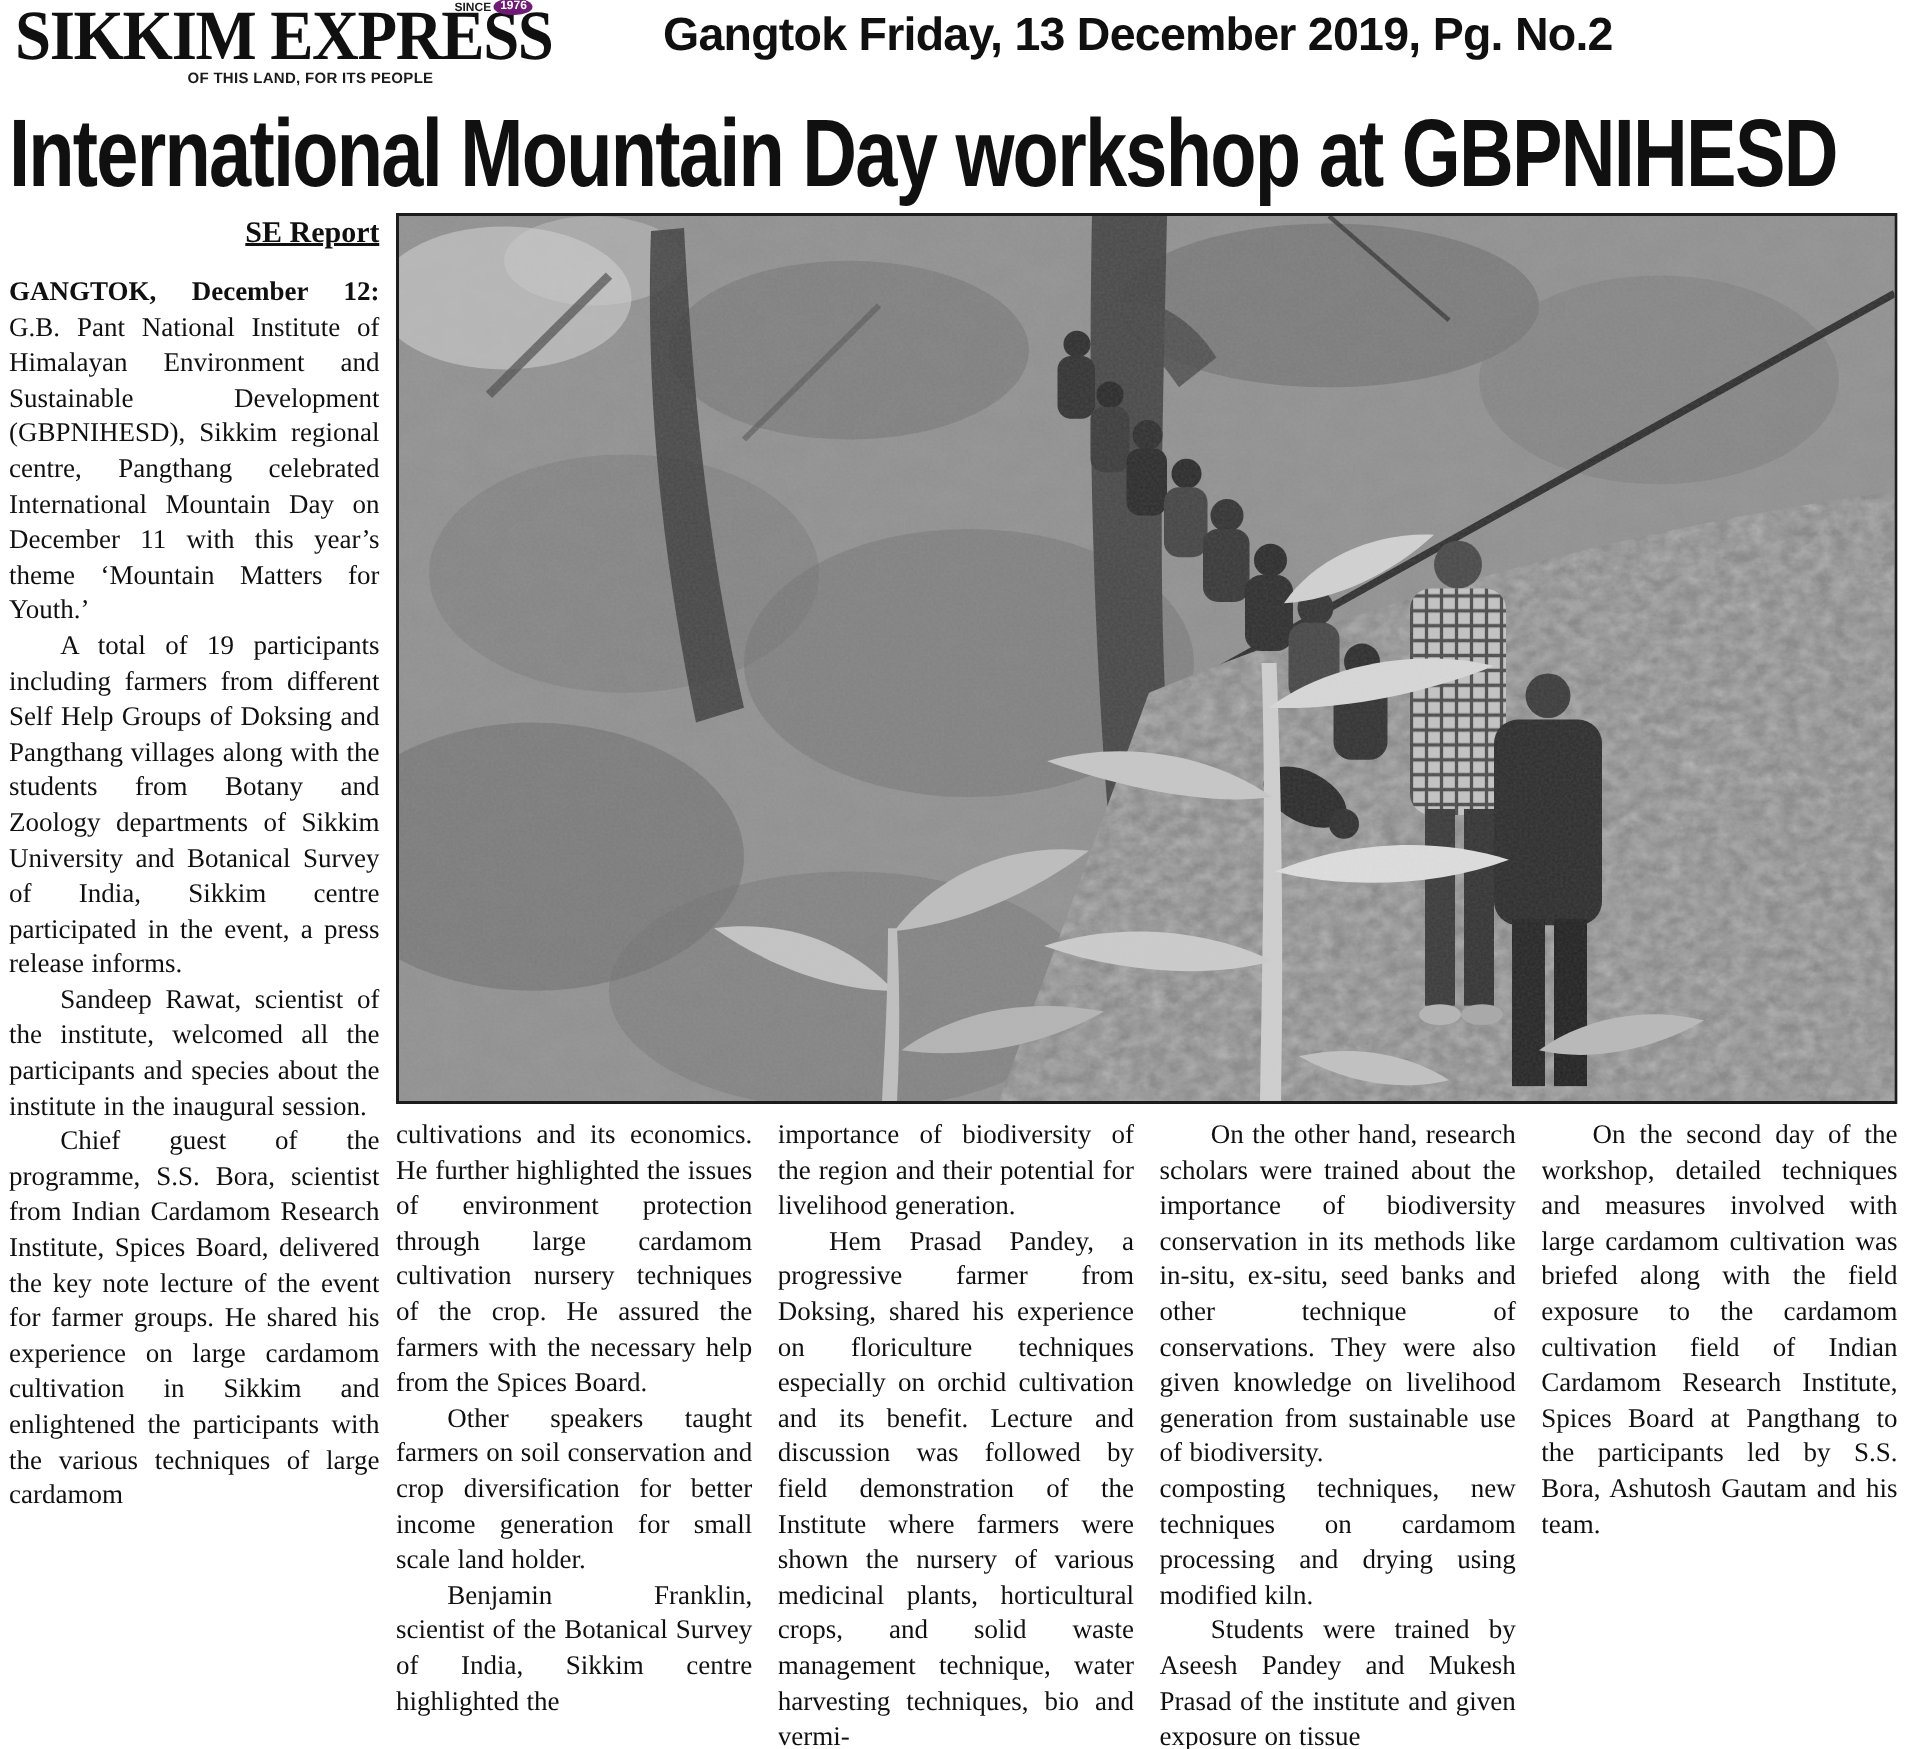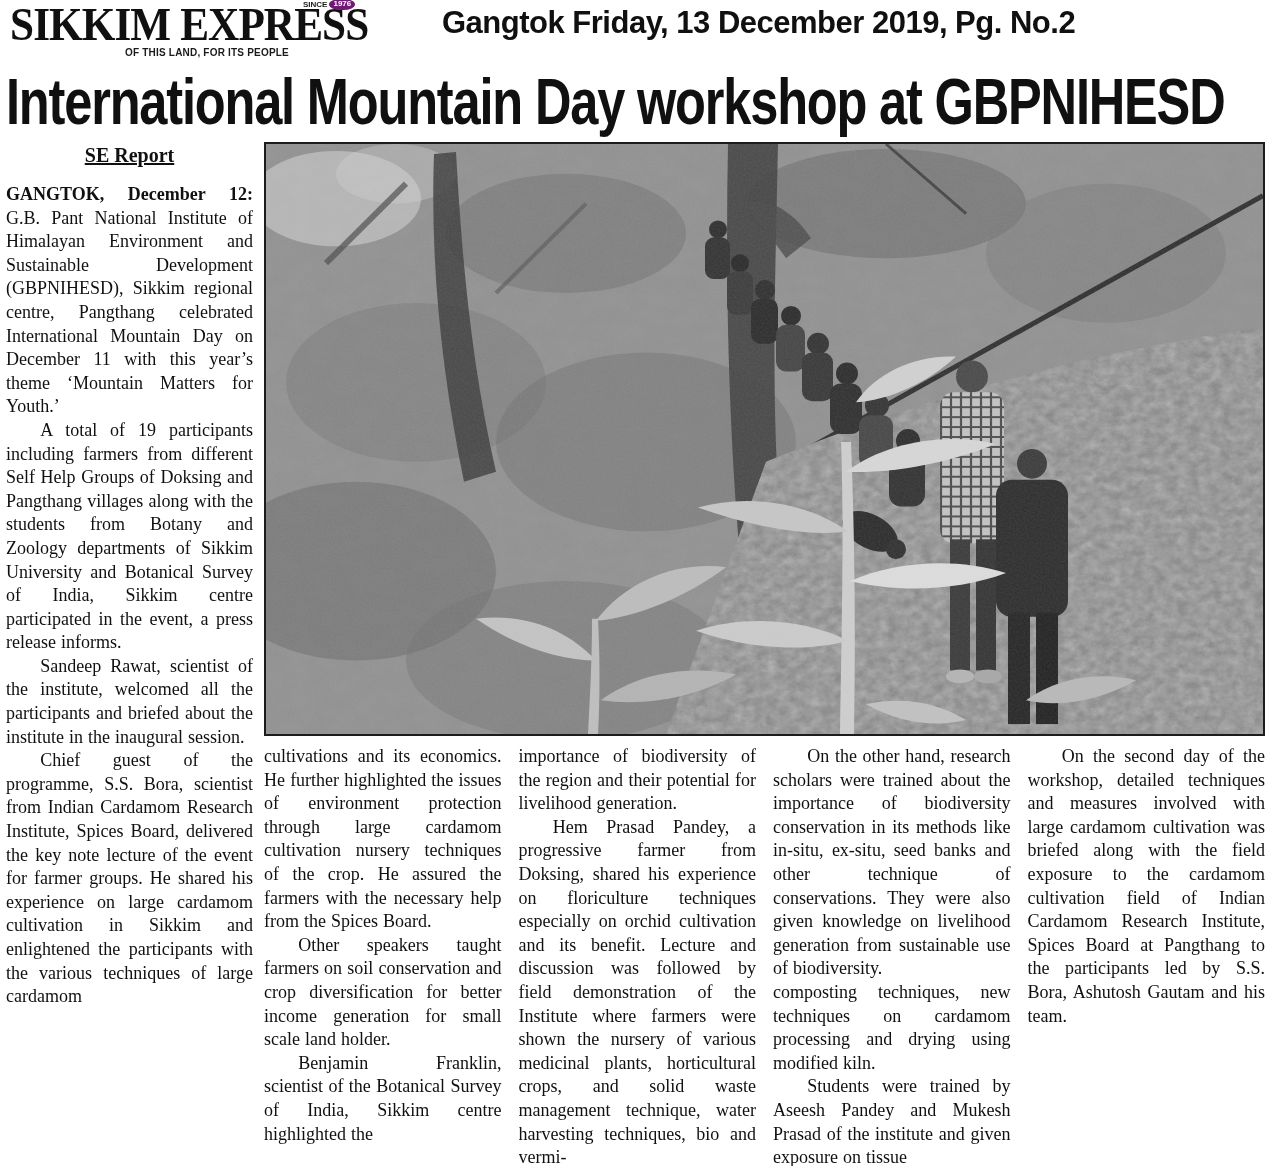--- a/index.html
+++ b/index.html
@@ -45,21 +45,21 @@
     font-family:"Liberation Sans", sans-serif; font-weight:bold;
     font-size:64px; line-height:1; letter-spacing:-1.5px;
     display:inline-block; transform:scaleX(0.79); transform-origin:left center;
     white-space:nowrap; margin-left:22px;
   }
 
   
   .article-body { display:flex; gap:11px; align-items:stretch; height:1028px; overflow:hidden; }
   .col-first { width:247px; flex:none; overflow:hidden; }
   .byline {
-    text-align:center; font-weight:bold; font-size:20px;
+    text-align:right; font-weight:bold; font-size:20px;
     text-decoration:underline; margin:2px 0 16px 0;
   }
   .right-wrap { flex:1; display:flex; flex-direction:column; min-width:0; }
   .photo-frame { border:2px solid #1c1c1c; height:590px; background:#9a9a9a; }
   .photo-frame svg { display:block; width:100%; height:100%; }
   .cols-row { display:flex; gap:17px; margin-top:9px; flex:1; overflow:hidden; }
   .col { flex:1; min-width:0; overflow:hidden; }
 
   .para {
     margin:0; text-align:justify; font-size:18px; line-height:23.6px;
@@ -89,21 +89,21 @@
     <h1 class="headline-text" style="margin:0; font-weight:bold;">International Mountain Day workshop at GBPNIHESD</h1>
   </div>
 
   <div class="article-body">
 
     <div class="col-first">
       <div class="byline">SE Report</div>
       <div>
           <p class="para"><span class="lead-in">GANGTOK, December 12: </span>G.B. Pant National Institute of Himalayan Environment and Sustainable Development (GBPNIHESD), Sikkim regional centre, Pangthang celebrated International Mountain Day on December 11 with this year’s theme ‘Mountain Matters for Youth.’</p>
           <p class="para indent">A total of 19 participants including farmers from different Self Help Groups of Doksing and Pangthang villages along with the students from Botany and Zoology departments of Sikkim University and Botanical Survey of India, Sikkim centre participated in the event, a press release informs.</p>
-          <p class="para indent">Sandeep Rawat, scientist of the institute, welcomed all the participants and briefed about the institute in the inaugural session.</p>
+          <p class="para indent">Sandeep Rawat, scientist of the institute, welcomed all the participants and species about the institute in the inaugural session.</p>
           <p class="para indent">Chief guest of the programme, S.S. Bora, scientist from Indian Cardamom Research Institute, Spices Board, delivered the key note lecture of the event for farmer groups. He shared his experience on large cardamom cultivation in Sikkim and enlightened the participants with the various techniques of large cardamom</p>
         </div>
     </div>
 
     <div class="right-wrap">
 
       <div class="photo-frame">
         <svg viewBox="0 0 997 594" preserveAspectRatio="none" role="img">
           <defs>
             <filter id="folDark" x="0" y="0" width="100%" height="100%">

